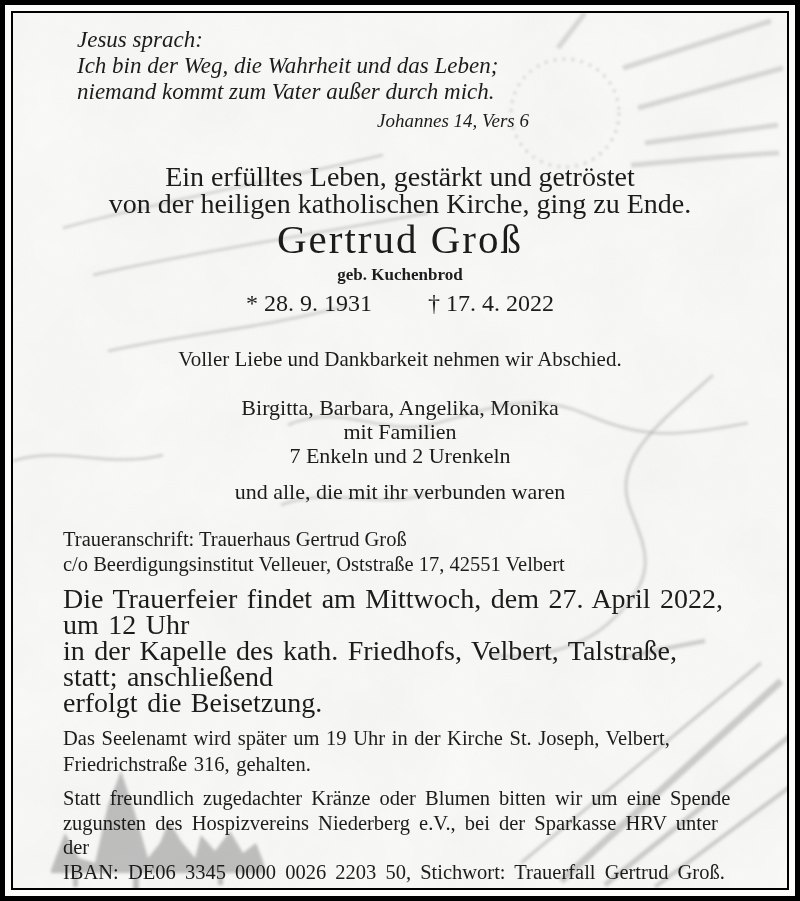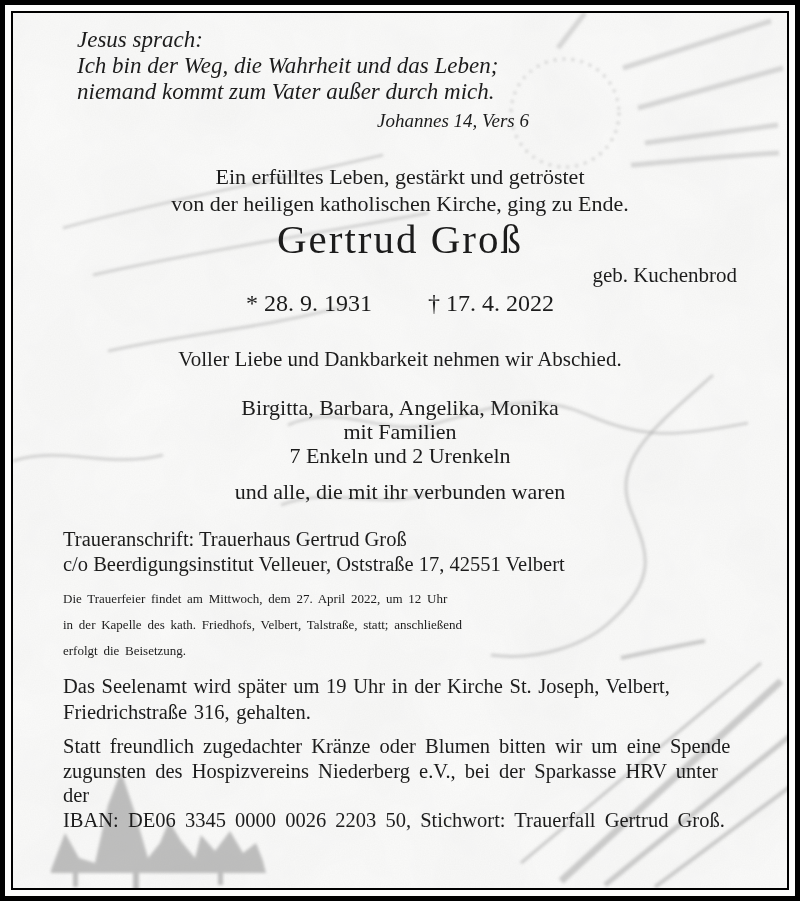--- a/index.html
+++ b/index.html
@@ -16,33 +16,33 @@
   .content { position: absolute; inset: 13px; box-sizing: border-box; }
   .watermark { position: absolute; inset: 0; z-index: 0; }
   .text-layer { position: relative; z-index: 1; padding: 14px 50px 0 50px; }
 
   .multiline { white-space: pre-line; }
 
   .scripture-block { width: 452px; margin-left: 14px; }
   .scripture-lines { font-style: italic; font-size: 23px; line-height: 26px; }
   .scripture-ref   { font-style: italic; font-size: 19px; line-height: 23px; margin-top: 4px; text-align: right; }
 
-  .intro    { text-align: center; font-size: 22px; line-height: 27px; margin-top: 31px; }
+  .intro    { text-align: center; font-size: 28px; line-height: 27px; margin-top: 31px; }
   .name     { text-align: center; font-size: 41px; line-height: 44px; letter-spacing: 2px; }
-  .maiden   { text-align: right; font-size: 21px; line-height: 26px; margin-top: 1px; }
+  .maiden   { text-align: center; font-size: 17px; line-height: 26px; margin-top: 1px; font-weight: bold; }
   .dates    { display: flex; justify-content: center; gap: 56px; font-size: 24px; line-height: 30px; margin-top: 0; }
 
   .farewell { text-align: center; font-size: 21px; line-height: 26px; margin-top: 28px; }
   .mourners { text-align: center; font-size: 22px; line-height: 24px; margin-top: 24px; }
   .extra    { text-align: center; font-size: 22px; line-height: 26px; margin-top: 11px; }
 
   .thanks   { text-align: center; font-style: italic; font-size: 21.5px; line-height: 29px; margin-top: 24px; }
 
   .address  { font-size: 20.5px; line-height: 25px; margin-top: 22px; }
-  .funeral  { font-size: 13px; line-height: 26px; margin-top: 9px; word-spacing: 2.5px; }
+  .funeral  { font-size: 28px; line-height: 26px; margin-top: 9px; word-spacing: 2.5px; }
   .requiem  { font-size: 20.5px; line-height: 26px; margin-top: 9px; word-spacing: 1.5px; }
   .donation { font-size: 20.5px; line-height: 24.5px; margin-top: 9px; word-spacing: 4px; }
 </style>
 </head>
 <body>
 
 <div class="paper"></div>
 <div class="frame"></div>
 
 <div class="content">

